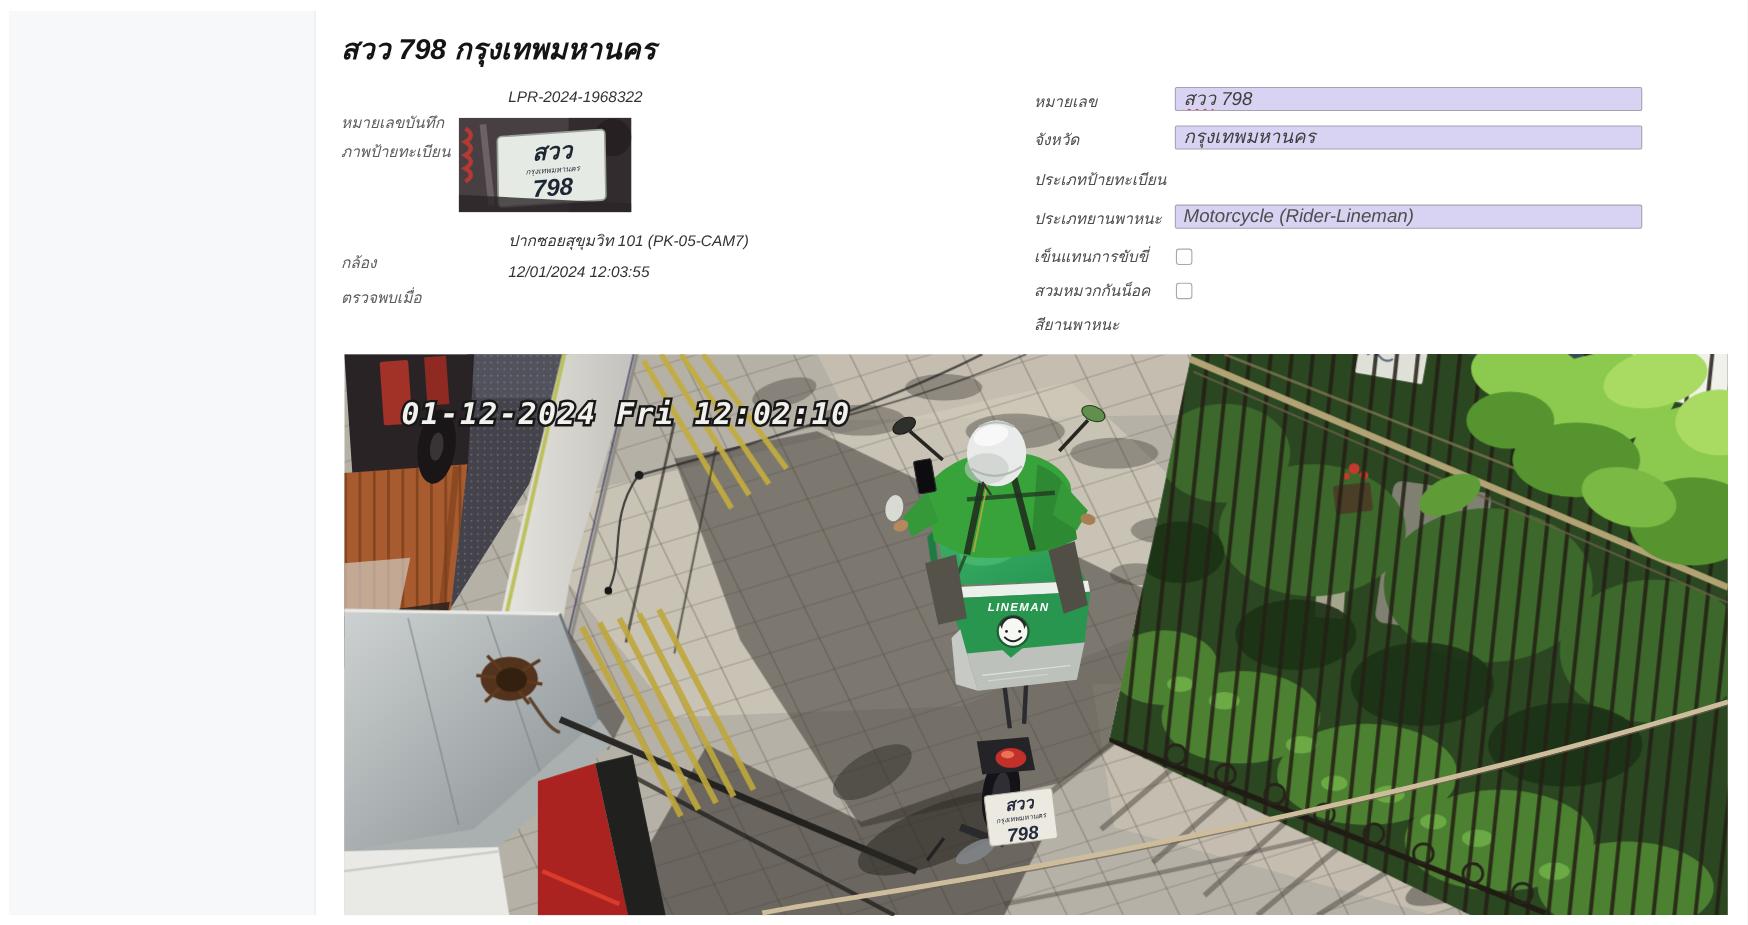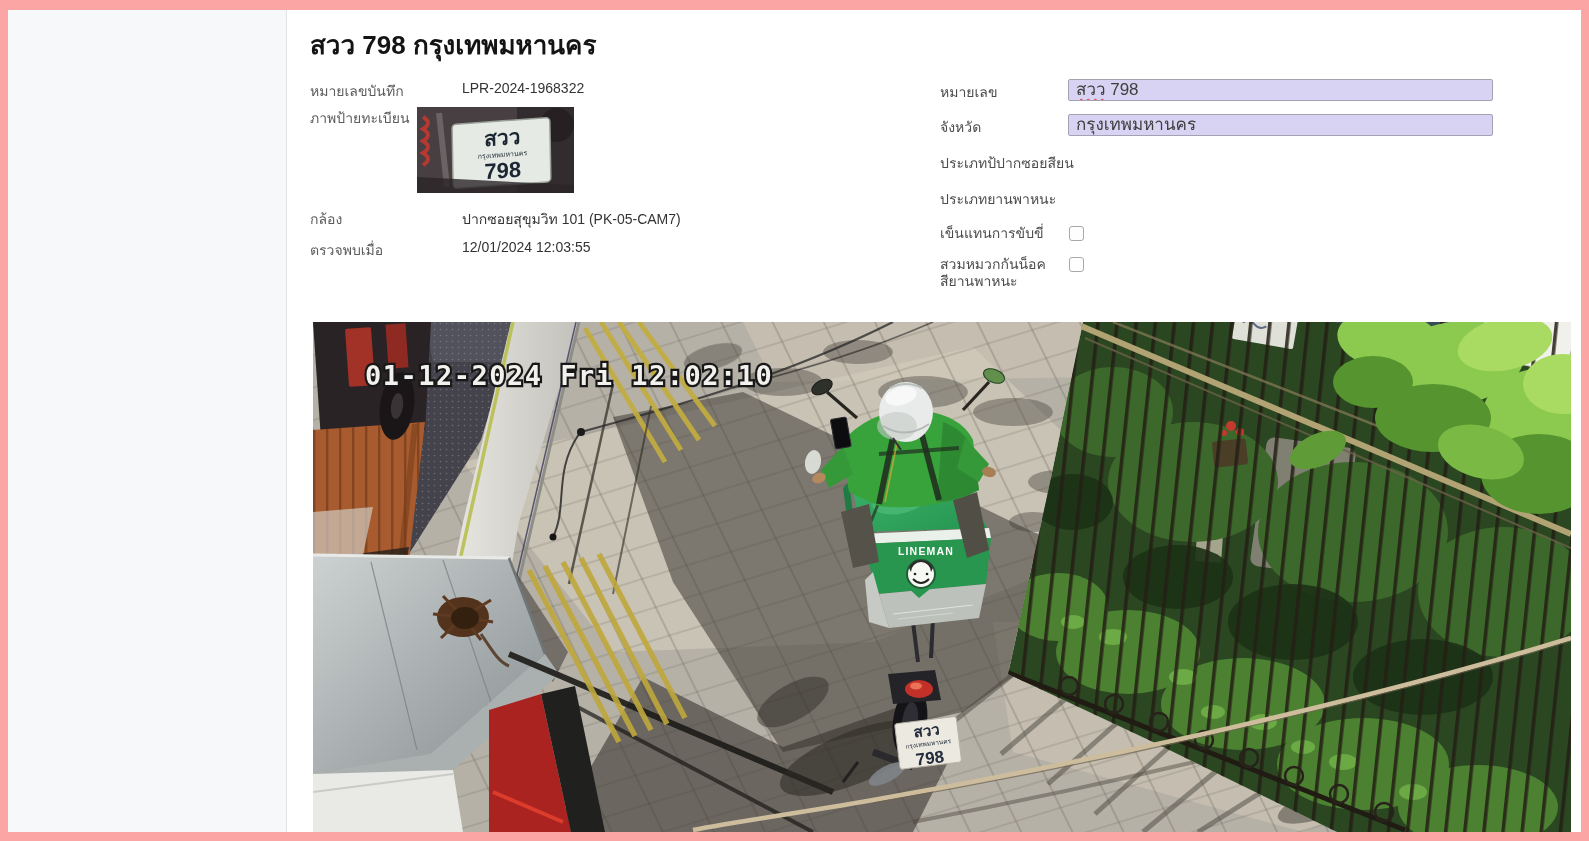--- a/index.html
+++ b/index.html
@@ -1,20 +1,20 @@
 <!DOCTYPE html>
 <html><head>
 <meta charset="utf-8">
 <style>
   html,body{margin:0;padding:0;background:#c1c1c1;font-family:"Liberation Sans","DejaVu Sans",sans-serif;}
-  .frame{position:relative;width:1589px;height:841px;background:#fca5a5;overflow:hidden;}
+  .frame{position:relative;width:1589px;height:841px;background:#ffffff;overflow:hidden;font-style:italic;}
   .sidebar{position:absolute;left:8px;top:10px;width:279px;height:822px;background:#f7f8f9;border-right:1px solid #e2e3e6;box-sizing:border-box;}
   .main{position:absolute;left:287px;top:10px;width:1294px;height:822px;background:#ffffff;overflow:hidden;}
   .page-title{position:absolute;left:23px;top:14px;font-size:26px;font-weight:700;color:#141414;}
-  .det-label{position:absolute;left:23px;font-size:14px;color:#5c5c5c;}
+  .det-label{position:absolute;left:23px;font-size:14px;color:#5c5c5c;margin-top:20px;}
   .det-value{position:absolute;left:130px;font-size:14px;color:#333333;margin-left:45px;}
   .plate-thumb{position:absolute;left:130px;top:97px;width:157px;height:86px;}
   .f-label{position:absolute;left:653px;font-size:14px;color:#4c4c4c;}
   .f-input{position:absolute;left:781px;width:425px;height:22px;background:#d8d3f2;border:1px solid #a3a2b2;border-radius:2px;box-sizing:border-box;font-size:17px;color:#3e3e3e;line-height:20px;padding:0 7px;overflow:hidden;white-space:nowrap;}
   .f-input.en{color:#4e4e4e;}
   .checkbox{position:absolute;left:782px;width:13px;height:13px;background:#fefefe;border:1px solid #a9a9a9;border-radius:3px;}
   .wavy{text-decoration:underline wavy #e03a2e 1px;text-underline-offset:3px;}
   .tail{white-space:pre;}
   .cctv{position:absolute;left:26px;top:312px;width:1258px;height:510px;}
   svg{display:block;}
@@ -51,31 +51,32 @@
     <div class="det-value" style="top:198px">ปากซอยสุขุมวิท 101 (PK-05-CAM7)</div>
     <div class="det-label" style="top:229px">ตรวจพบเมื่อ</div>
     <div class="det-value" style="top:229px">12/01/2024 12:03:55</div>
 
     <div class="f-label" style="top:71px">หมายเลข</div>
     <div class="f-input" style="top:69px"><span class="wavy">สวว</span><span class="tail"> 798</span></div>
 
     <div class="f-label" style="top:106px">จังหวัด</div>
     <div class="f-input" style="top:104px">กรุงเทพมหานคร</div>
 
-    <div class="f-label" style="top:142px">ประเภทป้ปากซอยสียน</div>
+    <div class="f-label" style="top:142px">ประเภทป้ายทะเบียน</div>
 
     <div class="f-label" style="top:178px">ประเภทยานพาหนะ</div>
+    <div class="f-input en" style="top:176px">Motorcycle (Rider-Lineman)</div>
 
     <div class="f-label" style="top:212px">เข็นแทนการขับขี่</div>
     <span class="checkbox" style="top:216px"></span>
 
     <div class="f-label" style="top:243px">สวมหมวกกันน็อค</div>
     <span class="checkbox" style="top:247px"></span>
 
-    <div class="f-label" style="top:260px">สียานพาหนะ</div>
+    <div class="f-label" style="top:274px">สียานพาหนะ</div>
 
     <svg class="cctv" viewBox="0 0 1258 510" preserveAspectRatio="none">
       <defs>
         <linearGradient id="poleGrad" x1="0" y1="0" x2="1" y2="0">
             <stop offset="0" stop-color="#efeee9"></stop>
             <stop offset="1" stop-color="#c2c1bb"></stop>
           </linearGradient>
         <linearGradient id="roofGrad" x1="0" y1="0" x2="1" y2="1">
             <stop offset="0" stop-color="#cdd1d1"></stop>
             <stop offset="1" stop-color="#878f92"></stop>

